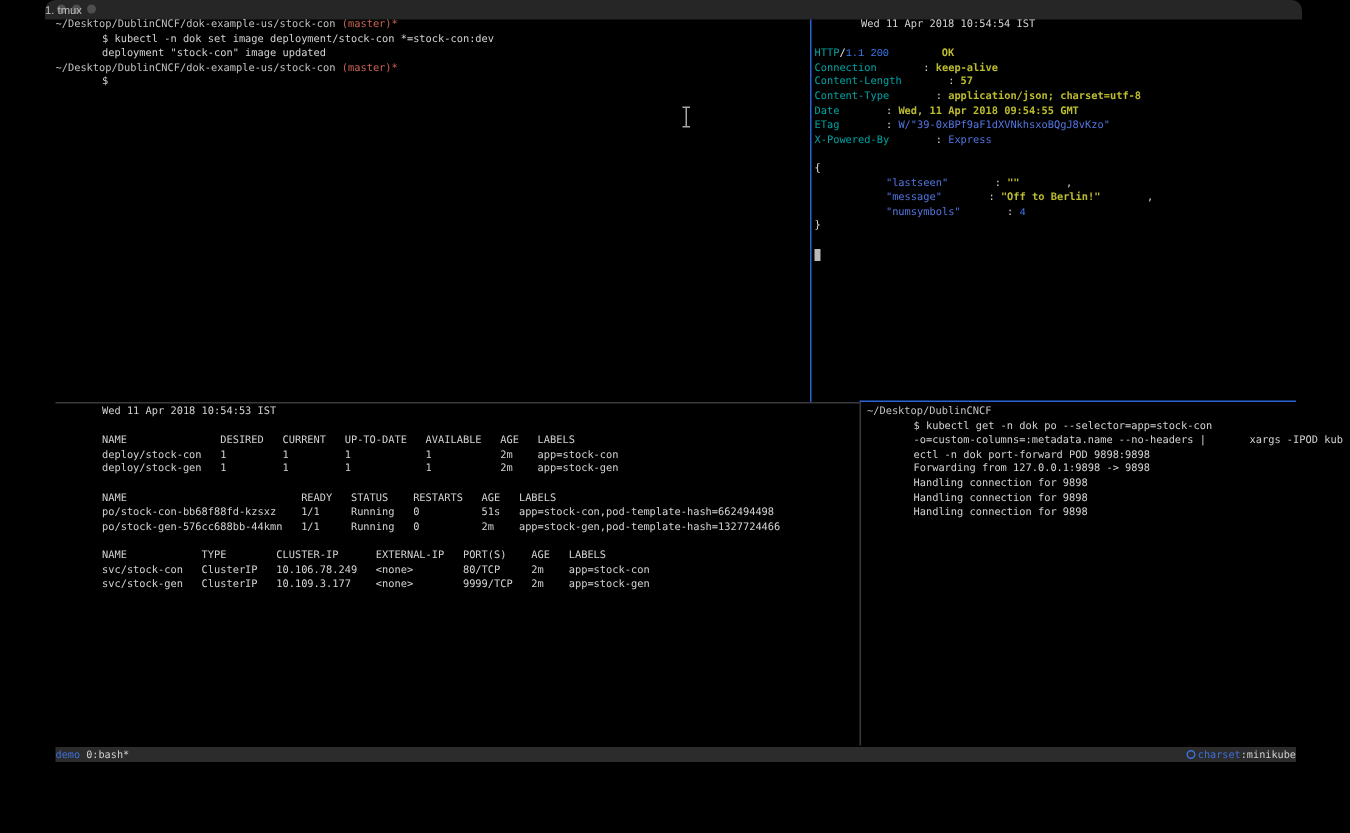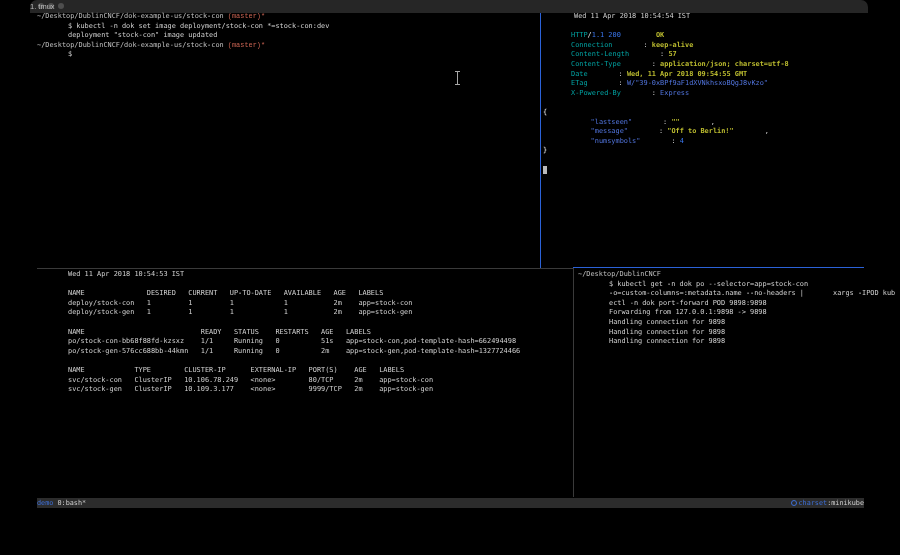--- a/index.html
+++ b/index.html
@@ -10,22 +10,22 @@
   .titlebar{left:30px;top:0;width:838px;height:13px;background:#262626;
             border-radius:7px 7px 0 0;}
   .lights{left:38px;top:3px;display:flex;gap:4px;}
   .light{width:6px;height:6px;border-radius:50%;background:#4e4e4e;display:block;}
   .wtitle{left:30px;top:0;width:838px;height:13px;text-align:left;
           font:7.5px/13px "Liberation Sans",sans-serif;color:#bdbdbd;}
   
   .pane{font:6.9px/9.6px "DejaVu Sans Mono",monospace;color:#d2d2d2;white-space:pre;}
   .line{height:9.6px;white-space:pre;}
   .c-def{color:#d2d2d2;padding-left:31px;} .c-dim{color:#c0c0c0;margin-top:24px;}
-  .c-red{color:#c96352;font-family:Liberation Mono, monospace;} .c-cyan{color:#00a3a3;margin-left:28px;}
-  .c-yel{color:#bcbc2f;font-weight:bold;} .c-blu{color:#5276e0;} .c-blu2{color:#3a78f2;}
+  .c-red{color:#c96352;} .c-cyan{color:#00a3a3;}
+  .c-yel{color:#bcbc2f;font-weight:bold;} .c-blu{color:#5276e0;} .c-blu2{color:#3a78f2;font-family:Liberation Mono, monospace;}
   .c-wht{color:#e8e8e8;}
   .c-cur{background:#b9b9b9;color:#000;}
   
   .div-line{background:#3a3a3a;}
   .div-active{background:#2b62d8;}
   
   .statusbar{left:37px;top:498px;width:827px;height:10px;background:#2c2c2c;
              font:6.8px/10px "DejaVu Sans Mono",monospace;color:#cfcfcf;
              display:flex;justify-content:space-between;white-space:pre;}
   .s-blue{color:#3d6fd7;}

